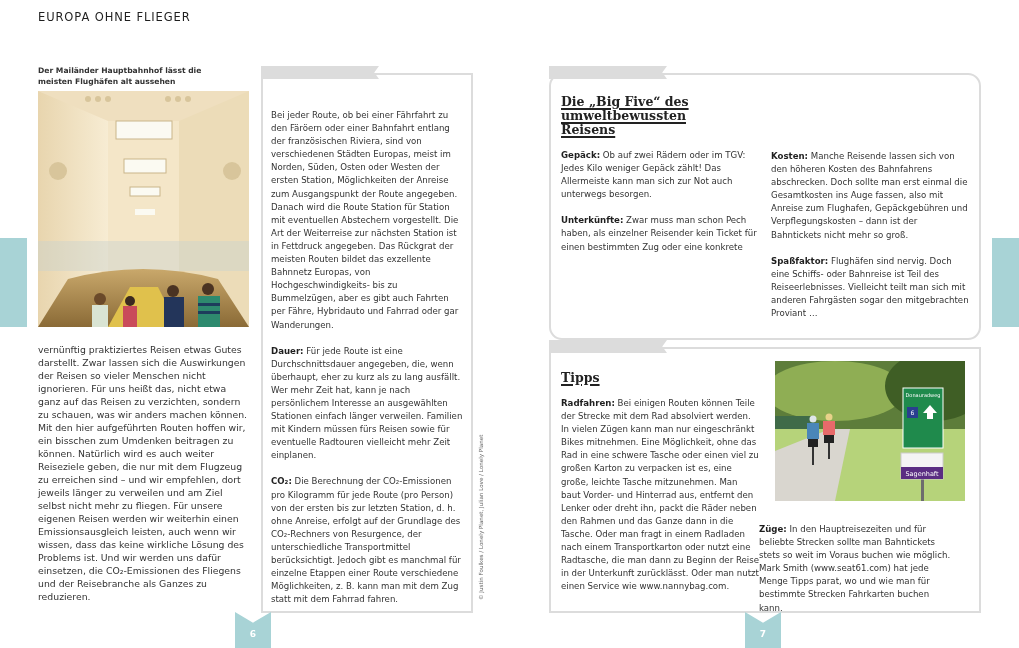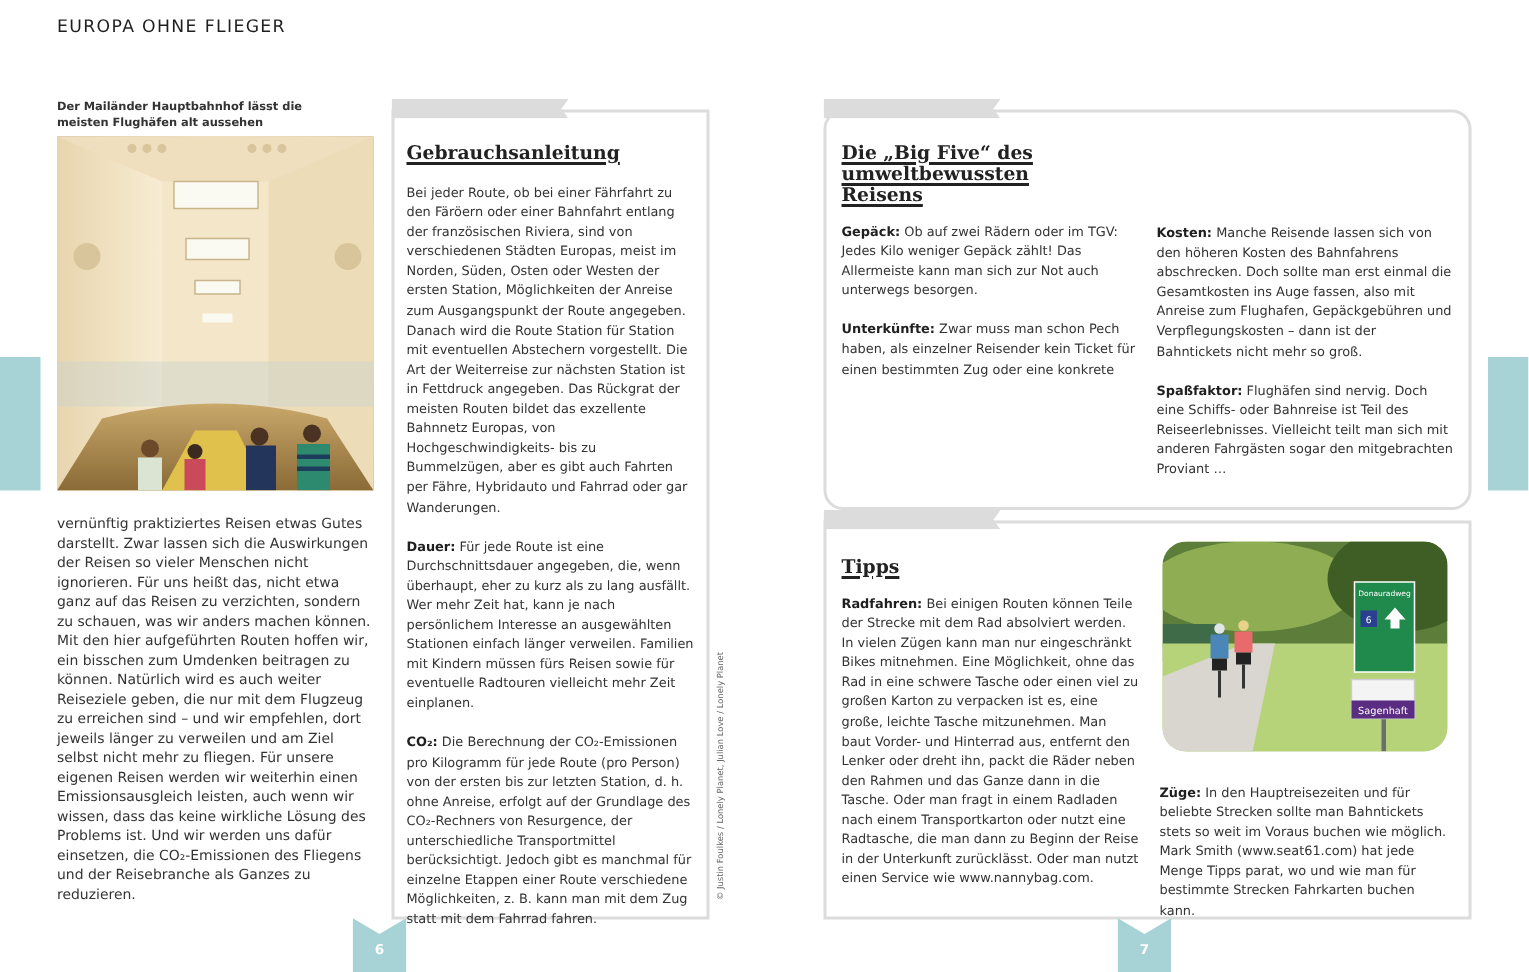--- a/index.html
+++ b/index.html
@@ -19,21 +19,21 @@
   .ribbon { height:13px; background:#dcdcdc; clip-path:polygon(0 0,100% 0,96% 50%,100% 100%,0 100%); }
   .box-title { font-family:"DejaVu Serif", serif; font-weight:bold; font-size:12.5px; line-height:14px;
      text-decoration:underline; text-decoration-thickness:1.5px; text-underline-offset:2px; color:#222; }
   .box-text { font-size:8.6px; line-height:13.1px; color:#333; }
   .box-text p { margin:0 0 13px 0; }
   .box-text b { color:#1f1f1f; }
   .page-num { width:36px; height:38px; background:#a8d3d6; top:612px;
      clip-path:polygon(0 0,50% 28%,100% 0,100% 100%,0 100%); color:#fff; font-size:9px; text-align:center;
      line-height:44px; font-weight:bold; }
   .credit { left:478px; top:600px; transform-origin:0 0; transform:rotate(-90deg); font-size:5.6px; color:#666; white-space:nowrap; }
-  .photo-right { left:775px; top:361px; width:190px; height:140px; overflow:hidden; background:#b9d48a;border-radius:16px; }
+  .photo-right { left:775px; top:361px; width:190px; height:140px; overflow:hidden; background:#b9d48a; }
 </style>
 </head>
 <body>
 
 <div class="abs running-head">EUROPA OHNE FLIEGER</div>
 
 <div class="abs side-tab" style="left:0;"></div>
 <div class="abs side-tab" style="left:992px;"></div>
 
 <div class="abs caption">Der Mailänder Hauptbahnhof lässt die meisten Flughäfen alt aussehen</div>
@@ -86,21 +86,20 @@
   </svg>
 </div>
 
 <div class="abs body-text left-col">
   <p>vernünftig praktiziertes Reisen etwas Gutes darstellt. Zwar lassen sich die Auswirkungen der Reisen so vieler Menschen nicht ignorieren. Für uns heißt das, nicht etwa ganz auf das Reisen zu verzichten, sondern zu schauen, was wir anders machen können. Mit den hier aufgeführten Routen hoffen wir, ein bisschen zum Umdenken beitragen zu können. Natürlich wird es auch weiter Reiseziele geben, die nur mit dem Flugzeug zu erreichen sind – und wir empfehlen, dort jeweils länger zu verweilen und am Ziel selbst nicht mehr zu fliegen. Für unsere eigenen Reisen werden wir weiterhin einen Emissionsausgleich leisten, auch wenn wir wissen, dass das keine wirkliche Lösung des Problems ist. Und wir werden uns dafür einsetzen, die CO₂-Emissionen des Fliegens und der Reisebranche als Ganzes zu reduzieren.</p>
 </div>
 
 <div class="abs" style="left:261px; top:66px; width:212px;">
   <div class="ribbon" style="width:118px;"></div>
   <div class="box" style="margin-top:-6px; height:540px; padding:20px 8px 10px 8px;">
-    <div class="box-title">Gebrauchsanleitung</div>
     <div class="box-text" style="margin-top:14px;">
       <p>Bei jeder Route, ob bei einer Fährfahrt zu den Färöern oder einer Bahnfahrt entlang der französischen Riviera, sind von verschiedenen Städten Europas, meist im Norden, Süden, Osten oder Westen der ersten Station, Möglichkeiten der Anreise zum Ausgangspunkt der Route angegeben. Danach wird die Route Station für Station mit eventuellen Abstechern vorgestellt. Die Art der Weiterreise zur nächsten Station ist in Fettdruck angegeben. Das Rückgrat der meisten Routen bildet das exzellente Bahnnetz Europas, von Hochgeschwindigkeits- bis zu Bummelzügen, aber es gibt auch Fahrten per Fähre, Hybridauto und Fahrrad oder gar Wanderungen.</p>
       <p><b>Dauer:</b> <span>Für jede Route ist eine Durchschnittsdauer angegeben, die, wenn überhaupt, eher zu kurz als zu lang ausfällt. Wer mehr Zeit hat, kann je nach persönlichem Interesse an ausgewählten Stationen einfach länger verweilen. Familien mit Kindern müssen fürs Reisen sowie für eventuelle Radtouren vielleicht mehr Zeit einplanen.</span></p>
       <p><b>CO₂:</b> <span>Die Berechnung der CO₂-Emissionen pro Kilogramm für jede Route (pro Person) von der ersten bis zur letzten Station, d. h. ohne Anreise, erfolgt auf der Grundlage des CO₂-Rechners von Resurgence, der unterschiedliche Transportmittel berücksichtigt. Jedoch gibt es manchmal für einzelne Etappen einer Route verschiedene Möglichkeiten, z. B. kann man mit dem Zug statt mit dem Fahrrad fahren.</span></p>
     </div>
   </div>
 </div>
 
 <div class="abs credit">© Justin Foulkes / Lonely Planet, Julian Love / Lonely Planet</div>
 
@@ -117,21 +116,21 @@
     <div class="box-text" style="width:198px; padding-top:4px;">
       <p style="height:38px; overflow:hidden;"></p>
       <p><b>Kosten:</b> <span>Manche Reisende lassen sich von den höheren Kosten des Bahnfahrens abschrecken. Doch sollte man erst einmal die Gesamtkosten ins Auge fassen, also mit Anreise zum Flughafen, Gepäckgebühren und Verpflegungskosten – dann ist der Bahntickets nicht mehr so groß.</span></p>
       <p><b>Spaßfaktor:</b> <span>Flughäfen sind nervig. Doch eine Schiffs- oder Bahnreise ist Teil des Reiseerlebnisses. Vielleicht teilt man sich mit anderen Fahrgästen sogar den mitgebrachten Proviant …</span></p>
     </div>
   </div>
 </div>
 
 <div class="abs" style="left:549px; top:340px; width:432px;">
   <div class="ribbon" style="width:118px;"></div>
-  <div class="box" style="margin-top:-6px; height:266px; padding:22px 10px 8px 10px; display:flex; gap:14px;">
+  <div class="box" style="margin-top:-6px; height:266px; padding:22px 10px 8px 10px; display:flex; ">
     <div style="width:198px;">
       <div class="box-title">Tipps</div>
       <div class="box-text" style="margin-top:12px;">
         <p><b>Radfahren:</b> <span>Bei einigen Routen können Teile der Strecke mit dem Rad absolviert werden. In vielen Zügen kann man nur eingeschränkt Bikes mitnehmen. Eine Möglichkeit, ohne das Rad in eine schwere Tasche oder einen viel zu großen Karton zu verpacken ist es, eine große, leichte Tasche mitzunehmen. Man baut Vorder- und Hinterrad aus, entfernt den Lenker oder dreht ihn, packt die Räder neben den Rahmen und das Ganze dann in die Tasche. Oder man fragt in einem Radladen nach einem Transportkarton oder nutzt eine Radtasche, die man dann zu Beginn der Reise in der Unterkunft zurücklässt. Oder man nutzt einen Service wie www.nannybag.com.</span></p>
       </div>
     </div>
     <div style="width:196px; position:relative;">
       <div class="box-text" style="position:absolute; top:152px; left:0; width:196px;">
         <p><b>Züge:</b> <span>In den Hauptreisezeiten und für beliebte Strecken sollte man Bahntickets stets so weit im Voraus buchen wie möglich. Mark Smith (www.seat61.com) hat jede Menge Tipps parat, wo und wie man für bestimmte Strecken Fahrkarten buchen kann.</span></p>
       </div>

